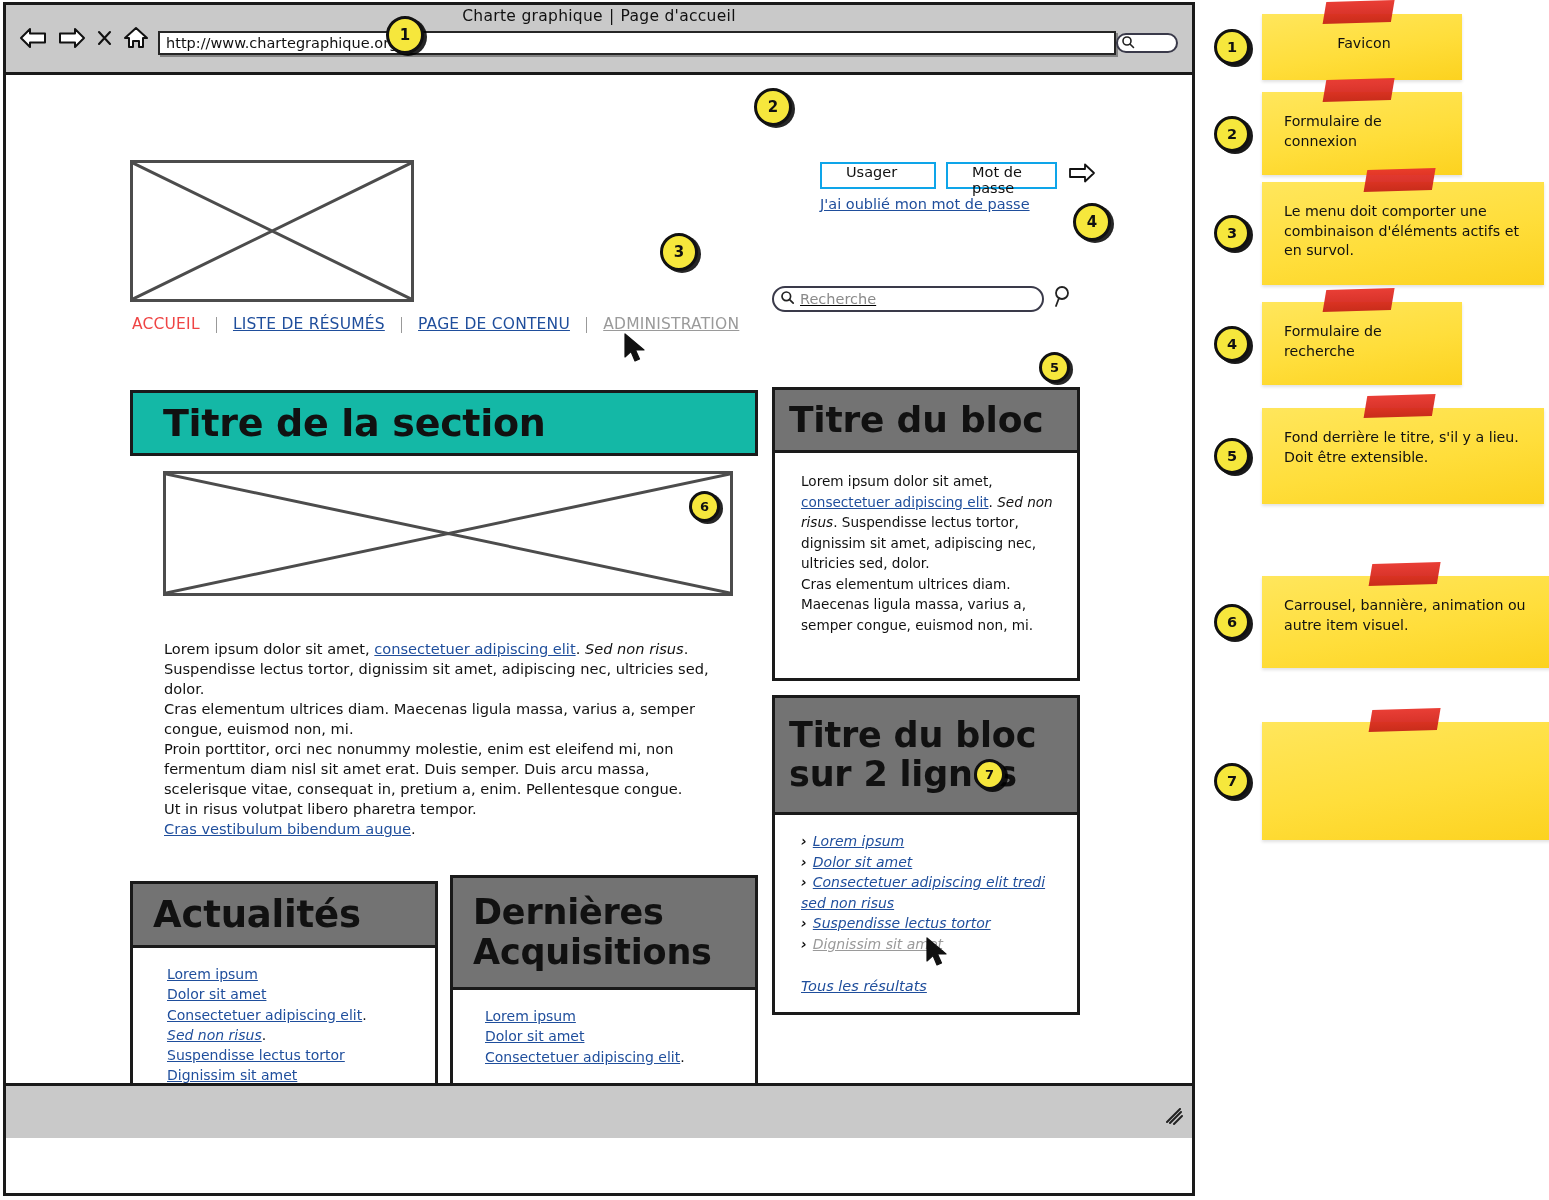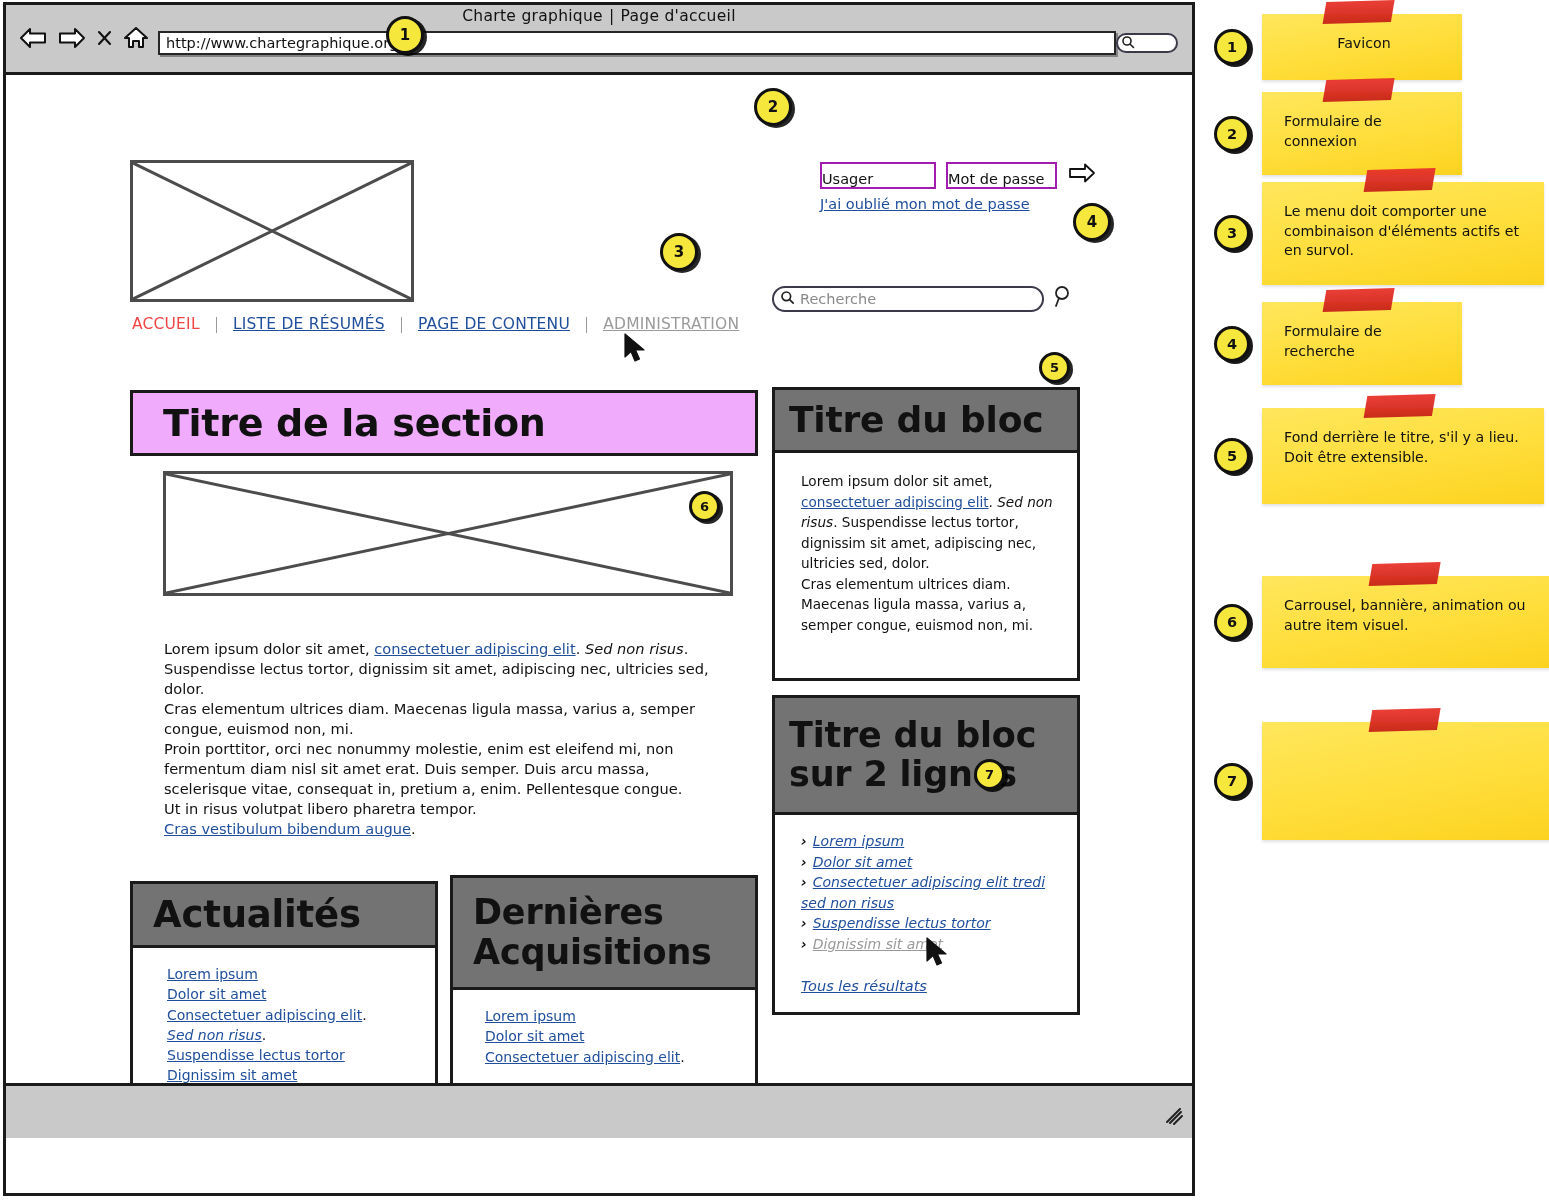--- a/index.html
+++ b/index.html
@@ -91,43 +91,43 @@
   .mainnav .plain { color: #ef4444; }
   .mainnav .lnk { color: #1F4E9C; text-decoration: underline; }
   .mainnav .hover { color: #9a9a9a; text-decoration: underline; }
   .mainnav .vbar { color: #777; padding: 0 12px; font-weight: 300; }
 
   
   .login-area { position: absolute; left: 814px; top: 86px; }
   .login-row { display: flex; align-items: center; gap: 10px; }
   .txtfield {
     width: 116px; height: 27px;
-    border: 2px solid #a21caf;
+    border: 2px solid #0ea5e9;
     background: #fff;
-    display: flex; align-items: flex-end;
-    padding-left: 0;
+    display: flex; align-items: flex-start;
+    padding-left: 24px;
     font-size: 14.5px; color: #111;
   }
   .txtfield.pw { width: 111px; }
   .forgot {
     margin-top: 7px;
     font-size: 14.5px;
     color: #1F4E9C;
     text-decoration: underline;
   }
 
   
   .search-area { position: absolute; left: 766px; top: 210px; display: flex; align-items: center; gap: 9px; }
   .search-pill {
     width: 272px; height: 26px;
     border: 2px solid #3a3a4a;
     border-radius: 14px;
     background: #fff;
     display: flex; align-items: center;
-    padding-left: 6px; gap: 5px;
+    padding-left: 6px; gap: 5px; text-decoration: underline;
   }
   .search-pill .ph { font-size: 14.5px; color: #8a8a8a; }
 
   
   .panel { position: absolute; border: 3px solid #1a1a1a; background: #fff; }
   .panel-head {
     background: #737373;
     border-bottom: 3px solid #1a1a1a;
     display: flex; align-items: center;
     padding: 0 14px;
@@ -140,21 +140,21 @@
     line-height: 1.12;
     letter-spacing: -.2px;
   }
   .panel-body { padding: 14px 18px; }
 
   
   .section-head {
     position: absolute; left: 124px; top: 315px;
     width: 628px; height: 66px;
     border: 3px solid #1a1a1a;
-    background: #f0abfc;
+    background: #14b8a6;
     display: flex; align-items: center; padding-left: 30px;
   }
   .section-head h1 {
     margin: 0; font-size: 38px; font-weight: 700; color: #111; letter-spacing: -.3px;
   }
   .hero-img {
     position: absolute; left: 157px; top: 396px;
     width: 570px; height: 125px;
     border: 3px solid #4c4c4c; background: #fff;
   }

